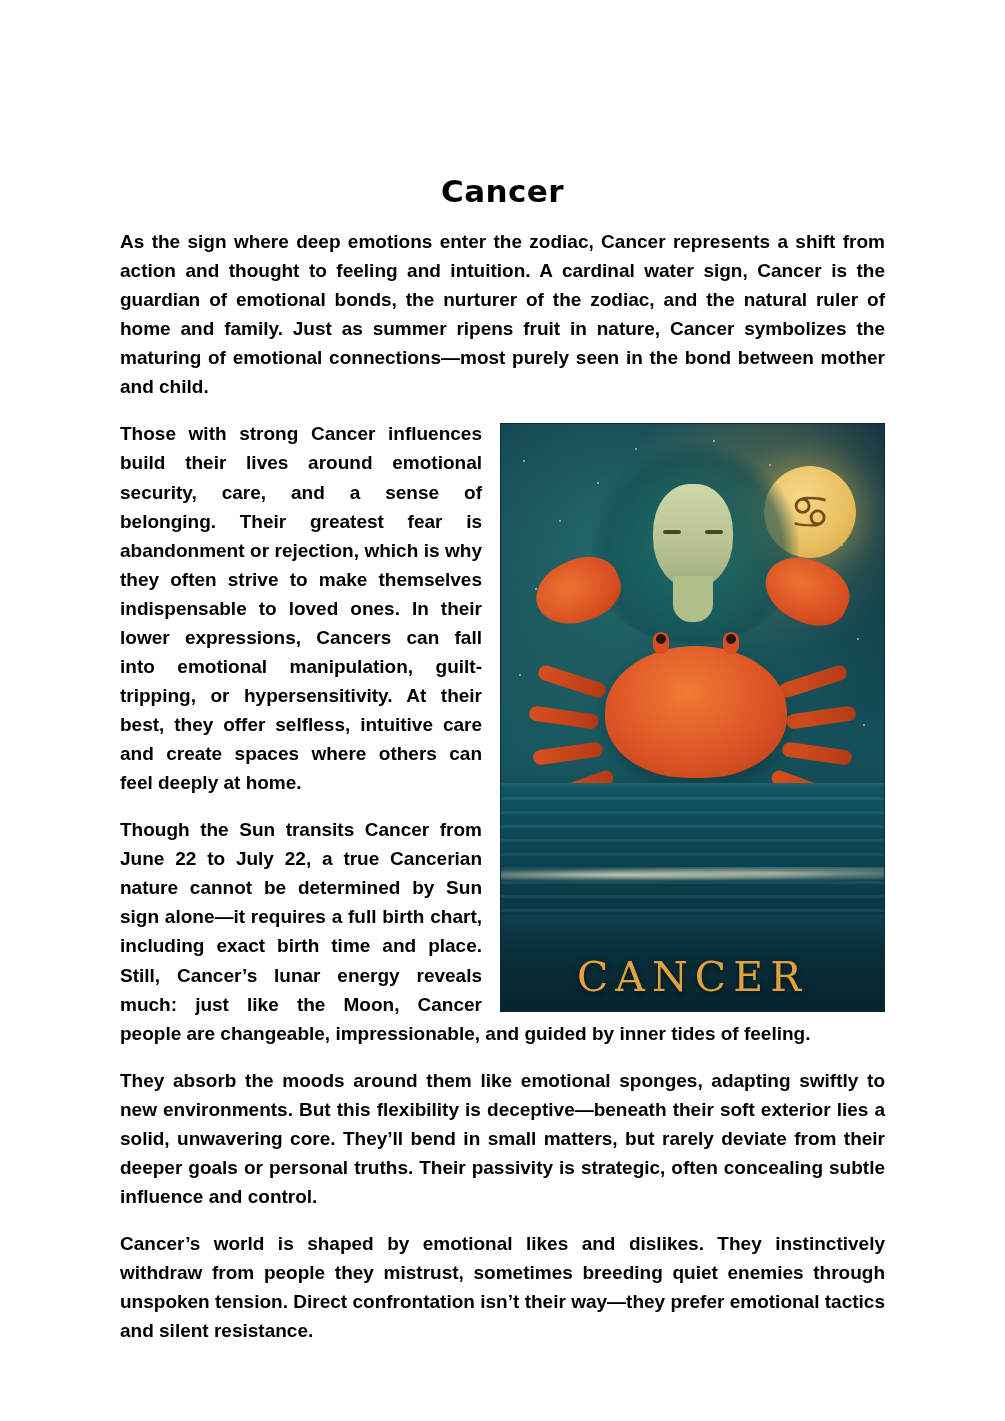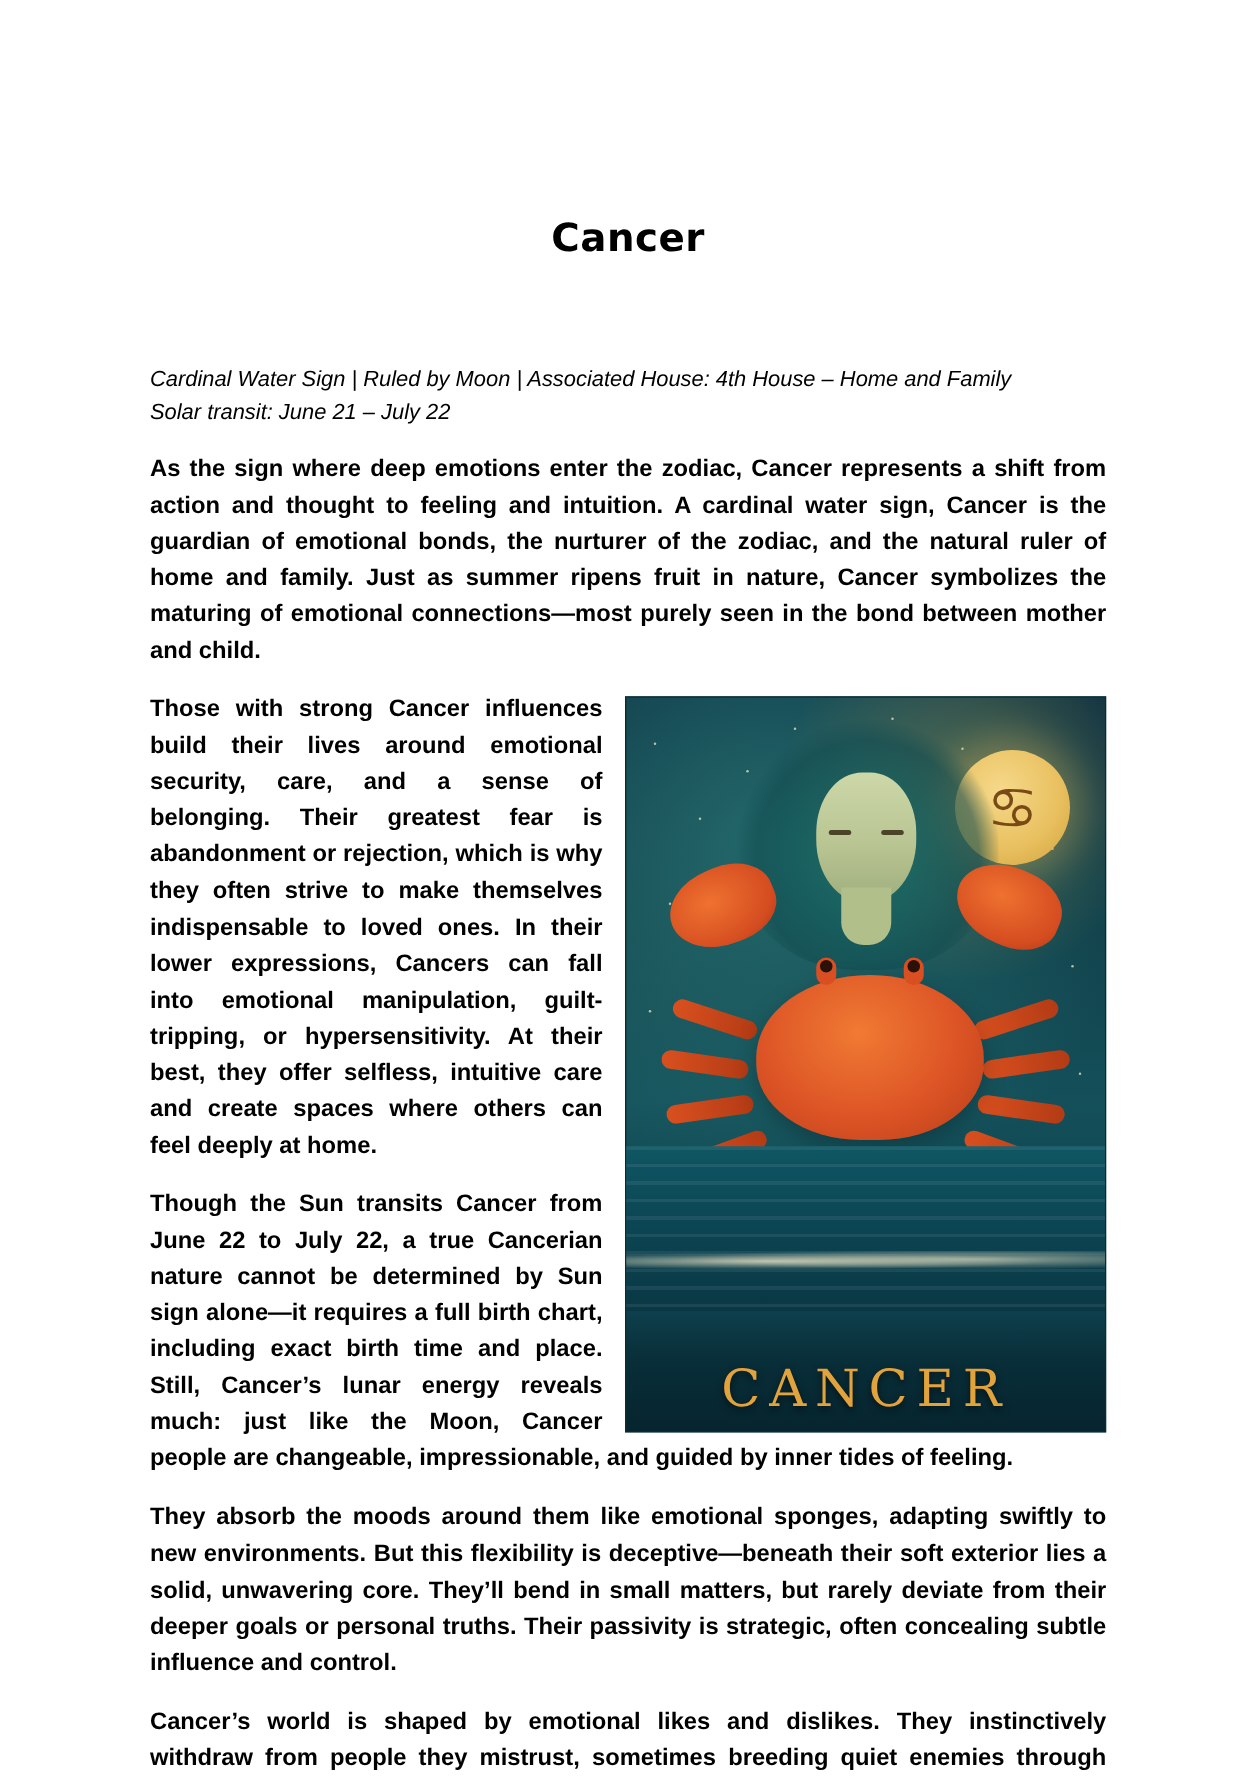--- a/index.html
+++ b/index.html
@@ -214,24 +214,20 @@
   .clearfix:after { content:""; display:block; clear:both; }
 </style>
 </head>
 <body>
 
 <div class="page">
   <div class="content">
 
     <h1 class="doc-title">Cancer</h1>
 
-    <div class="subtitle">
-      <span>Cardinal Water Sign | Ruled by Moon | Associated House: 4th House – Home and Family</span>
-      <span class="line2">Solar transit: June 21 – July 22</span>
-    </div>
 
     <p class="body-text">As the sign where deep emotions enter the zodiac, Cancer represents a shift from action and thought to feeling and intuition. A cardinal water sign, Cancer is the guardian of emotional bonds, the nurturer of the zodiac, and the natural ruler of home and family. Just as summer ripens fruit in nature, Cancer symbolizes the maturing of emotional connections—most purely seen in the bond between mother and child.</p>
 
     <div class="clearfix">
       <figure class="figure">
         <div class="fig-inner">
           <div class="stars">
             <span class="star" style="left:22px;  top:36px;"></span>
             <span class="star" style="left:58px;  top:96px;"></span>
             <span class="star" style="left:34px;  top:164px;"></span>

